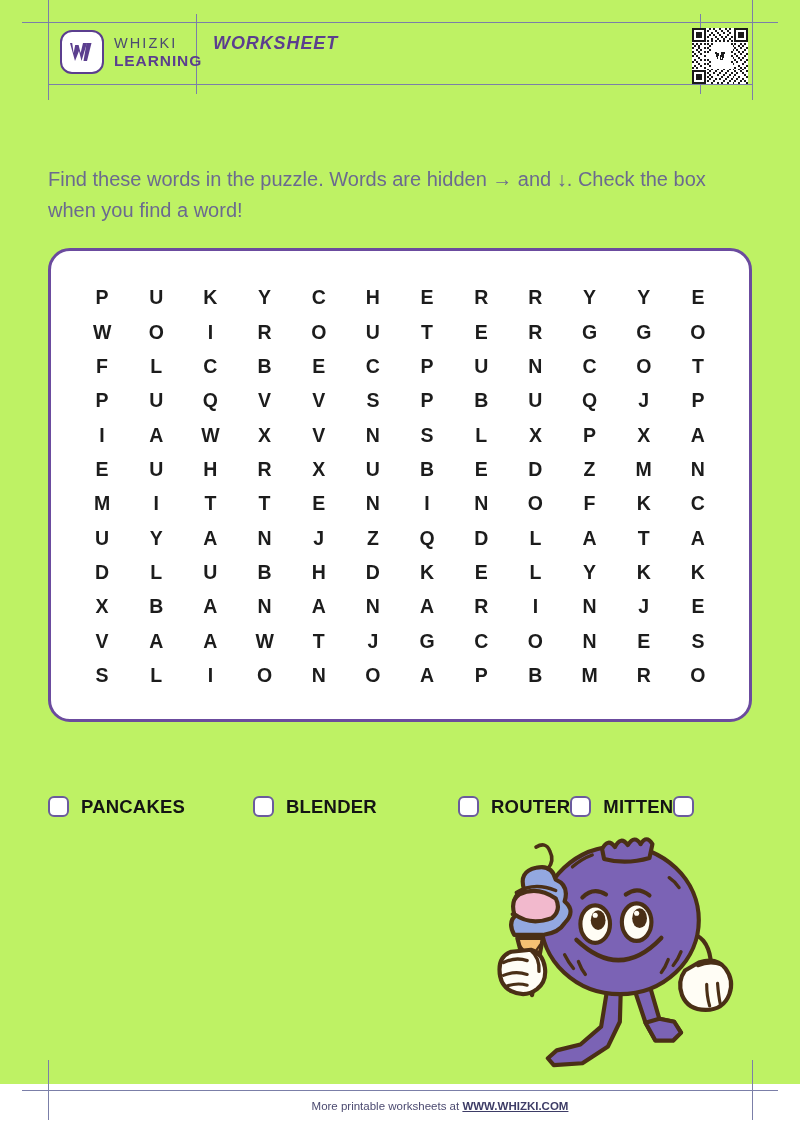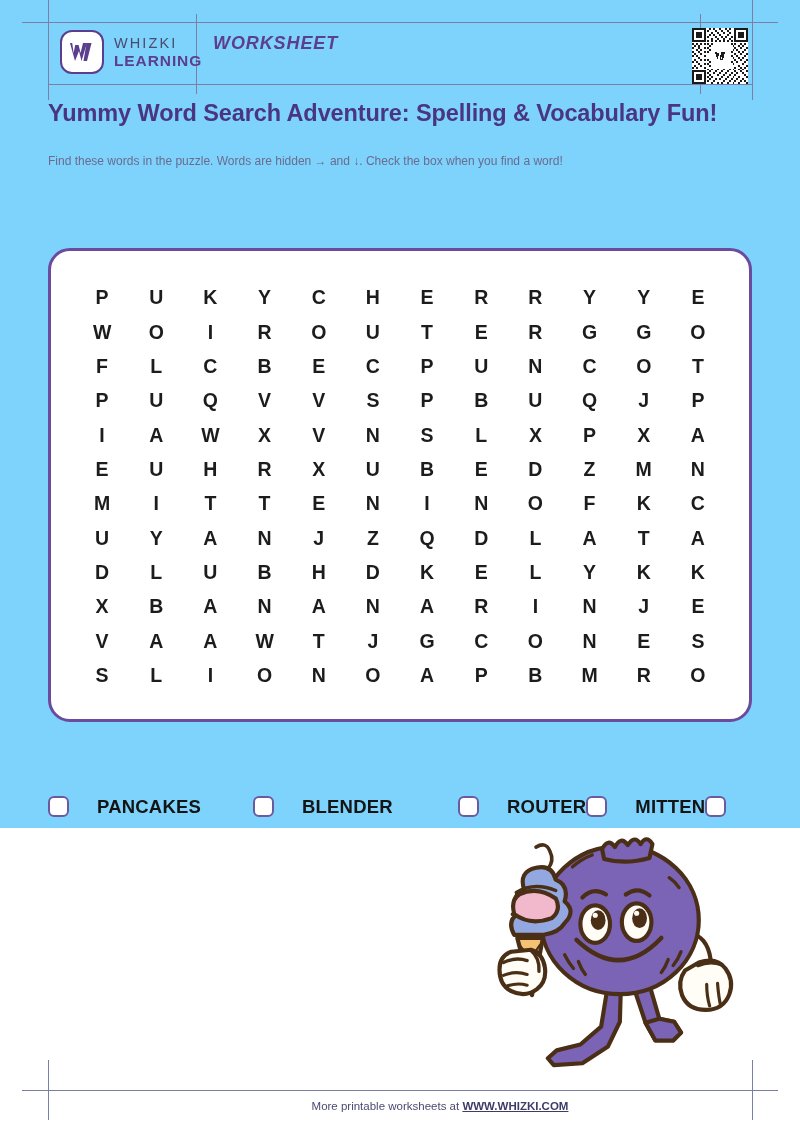--- a/index.html
+++ b/index.html
@@ -2,21 +2,21 @@
 <html><head>
 <meta charset="utf-8">
 <style>
   * { box-sizing: border-box; margin: 0; padding: 0; }
   html, body {
     width: 800px; height: 1132px;
     background: #ffffff;
     font-family: "Liberation Sans", sans-serif;
     overflow: hidden;
   }
-  .page { position: relative; width: 800px; height: 828px; background: #7dd3fc; }
+  .page { position: relative; width: 800px; height: 1084px; background: #bef264; }
 
   
   .mark { position: absolute; background: #7b7fa8; }
   .mark.h { height: 1px; }
   .mark.v { width: 1px; }
 
   .mark-tl-h { left: 22px;  top: 22px;  width: 120px; }
   .mark-tl-v { left: 48px;  top: 0px;   height: 100px; }
   .mark-top-long { left: 108px; top: 22px; width: 600px; }
   .mark-tr-v { left: 752px; top: 0px;   height: 100px; }
@@ -68,22 +68,22 @@
   .qr { position: absolute; left: 692px; top: 28px; width: 56px; height: 56px; }
   .qr svg { display: block; }
 
   
   .title {
     position: absolute; left: 48px; top: 97px; width: 706px;
     font-size: 23.5px; font-weight: 700; color: #4a3580;
     line-height: 1.38; letter-spacing: -0.1px;
   }
   .subtitle {
-    position: absolute; left: 48px; top: 152px; width: 700px;
-    font-size: 12px; color: #6b6a8f; line-height: 1.55;
+    position: absolute; left: 48px; top: 164px; width: 700px;
+    font-size: 20px; color: #6b6a8f; line-height: 1.55;
   }
 
   
   .puzzle {
     position: absolute; left: 48px; top: 248px;
     width: 704px; height: 474px;
     border: 3px solid #6b4b9e; border-radius: 22px;
     background: #fff;
   }
   .grid {
@@ -100,21 +100,21 @@
   }
 
   
   .words {
     position: absolute; left: 48px; top: 780px;
     width: 410px;
     display: grid; grid-template-columns: 205px 205px;
     grid-auto-rows: 53.6px;
     grid-auto-flow: column;
   }
-  .word-item { display: flex; align-items: center; gap: 28px; }
+  .word-item { display: flex; align-items: center; gap: 12px; }
   .checkbox {
     width: 21px; height: 21px; flex: 0 0 21px;
     border: 2px solid #6b5b9e; border-radius: 6px; background: #fff;
   }
   .word-label {
     font-size: 18.5px; font-weight: 700; color: #141414;
     letter-spacing: 0.2px;
   }
 
   
@@ -359,21 +359,20 @@
           <rect x="28" y="28" width="1" height="1"></rect>
         </g>
 
         <rect x="11.5" y="11.5" width="6" height="6" fill="#fff"></rect>
         <path d="M12 12.6 L13.1 16.6 L14 13.9 L14.8 16.6 L16 12.6 L15.1 12.6 L14.45 15.1 L13.9 13 L13.1 13 L12.7 15.1 L12.9 12.6 Z" fill="#1a1a1a"></path>
         <path d="M15.9 12.6 L17 12.6 L16 16.6 L15.2 16.6 Z" fill="#1a1a1a"></path>
       </svg>
     </div>
   </div>
 
-  <div class="title">Yummy Word Search Adventure: Spelling &amp; Vocabulary Fun!</div>
   <div class="subtitle">Find these words in the puzzle. Words are hidden → and ↓. Check the box when you find a word!</div>
 
   <div class="puzzle">
     <div class="grid" id="grid">
         <div class="cell">P</div>
         <div class="cell">U</div>
         <div class="cell">K</div>
         <div class="cell">Y</div>
         <div class="cell">C</div>
         <div class="cell">H</div>

